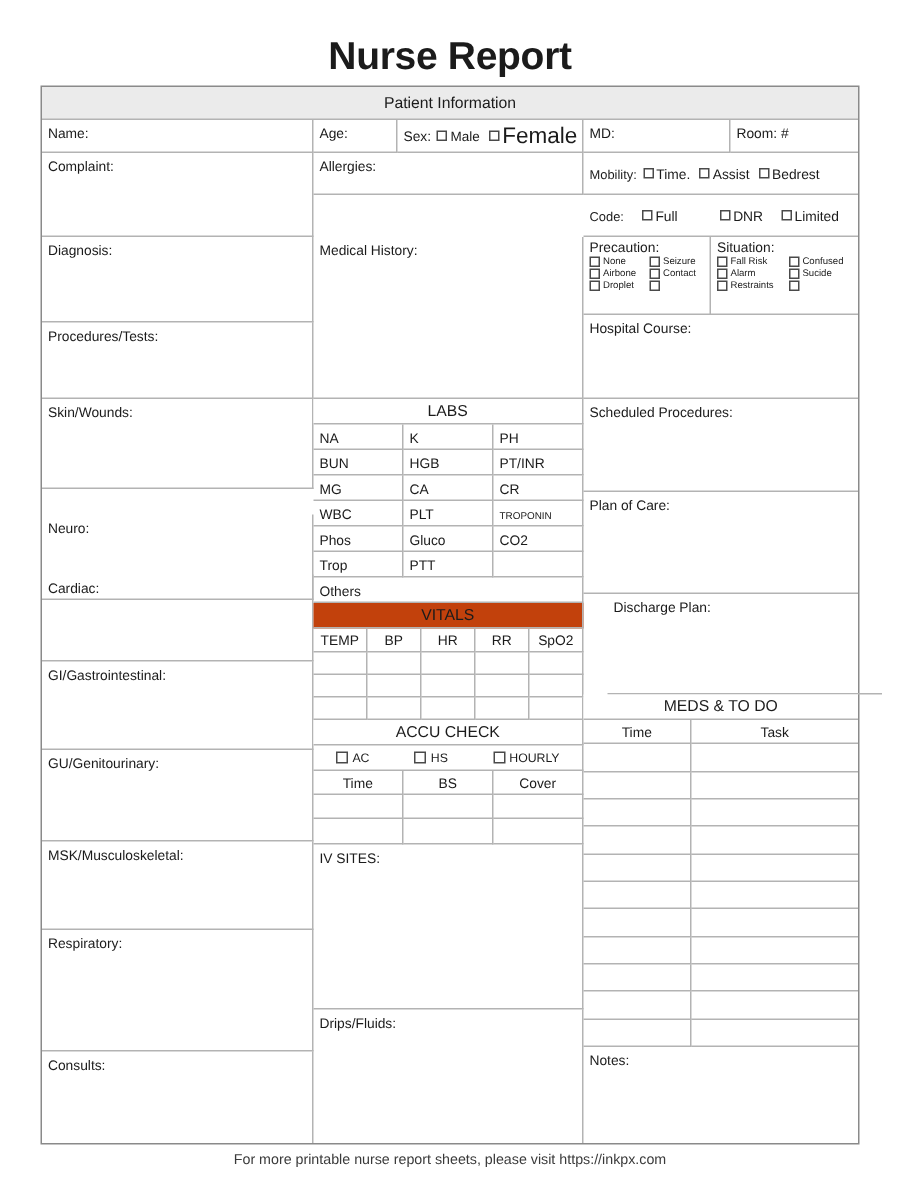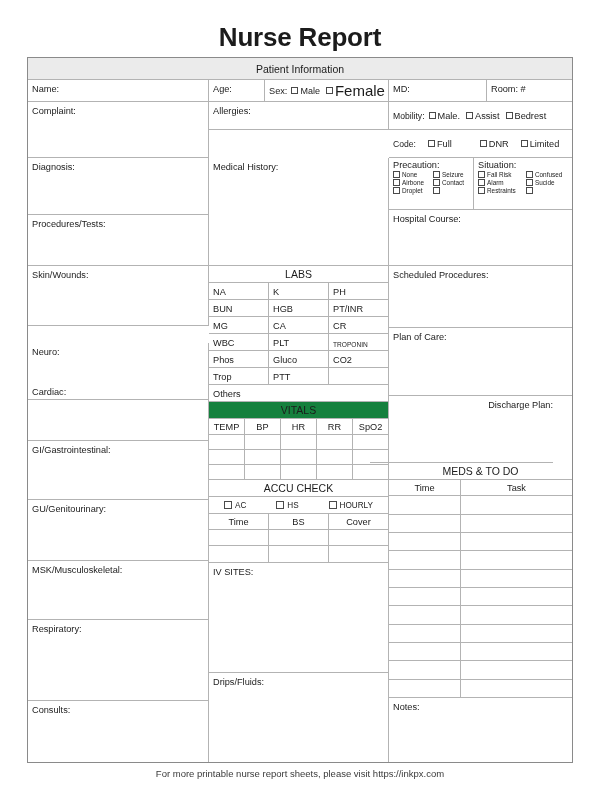--- a/index.html
+++ b/index.html
@@ -137,21 +137,21 @@
     <div class="cell" style="left:181px;top:44px;width:180px;height:28px;">
       <div class="lbl">Allergies:</div>
     </div>
 
 
     <div class="cell nr" style="left:361px;top:44px;width:183px;height:28px;">
       <div class="inline-row">
         <span class="t" style="font-size:8.6px">Mobility:</span>
         <span class="cbgrp">
           <span class="cb"></span>
-          <span>Male.</span>
+          <span>Time.</span>
         </span>
         <span class="cbgrp">
           <span class="cb"></span>
           <span>Assist</span>
         </span>
         <span class="cbgrp" style="margin-right:0">
           <span class="cb"></span>
           <span>Bedrest</span>
         </span>
       </div>
@@ -354,21 +354,21 @@
         <div class="lbl">PTT</div>
       </div>
     <div class="cell" style="left:301px;top:310px;width:60px;height:17px;">
         <div class="lbl"></div>
       </div>
 
     <div class="cell" style="left:181px;top:327px;width:180px;height:17px;">
       <div class="lbl">Others</div>
     </div>
 
-    <div class="cell bandhdr" style="left:181px;top:344px;width:180px;height:17px;background:#15803d;">VITALS</div>
+    <div class="cell bandhdr" style="left:181px;top:344px;width:180px;height:17px;background:#c2410c;">VITALS</div>
 
     <div class="cell ctr" style="left:181px;top:361px;width:36px;height:16px;">TEMP</div>
     <div class="cell ctr" style="left:217px;top:361px;width:36px;height:16px;">BP</div>
     <div class="cell ctr" style="left:253px;top:361px;width:36px;height:16px;">HR</div>
     <div class="cell ctr" style="left:289px;top:361px;width:36px;height:16px;">RR</div>
     <div class="cell ctr" style="left:325px;top:361px;width:36px;height:16px;">SpO2</div>
 
     <div class="cell" style="left:181px;top:377px;width:36px;height:15px;"></div>
     <div class="cell" style="left:217px;top:377px;width:36px;height:15px;"></div>
     <div class="cell" style="left:253px;top:377px;width:36px;height:15px;"></div>
@@ -427,21 +427,21 @@
     </div>
 
     <div class="cell nr" style="left:361px;top:208px;width:183px;height:62px;">
       <div class="lbl">Scheduled Procedures:</div>
     </div>
 
     <div class="cell nr" style="left:361px;top:270px;width:183px;height:68px;">
       <div class="lbl">Plan of Care:</div>
     </div>
 
-    <div class="cell nr" style="left:342px;top:338px;width:183px;height:67px;text-align:right;">
+    <div class="cell nr" style="left:377px;top:338px;width:183px;height:67px;">
       <div class="lbl">Discharge Plan:</div>
     </div>
 
     <div class="cell nr bandhdr" style="left:361px;top:405px;width:183px;height:17px;background:#fff;">MEDS &amp; TO DO</div>
 
     <div class="cell ctr" style="left:361px;top:422px;width:72px;height:16px;">Time</div>
     <div class="cell nr ctr" style="left:433px;top:422px;width:111px;height:16px;">Task</div>
 
     <div class="cell" style="left:361px;top:438px;width:72px;height:19px;"></div>
     <div class="cell nr" style="left:433px;top:438px;width:111px;height:19px;"></div>

